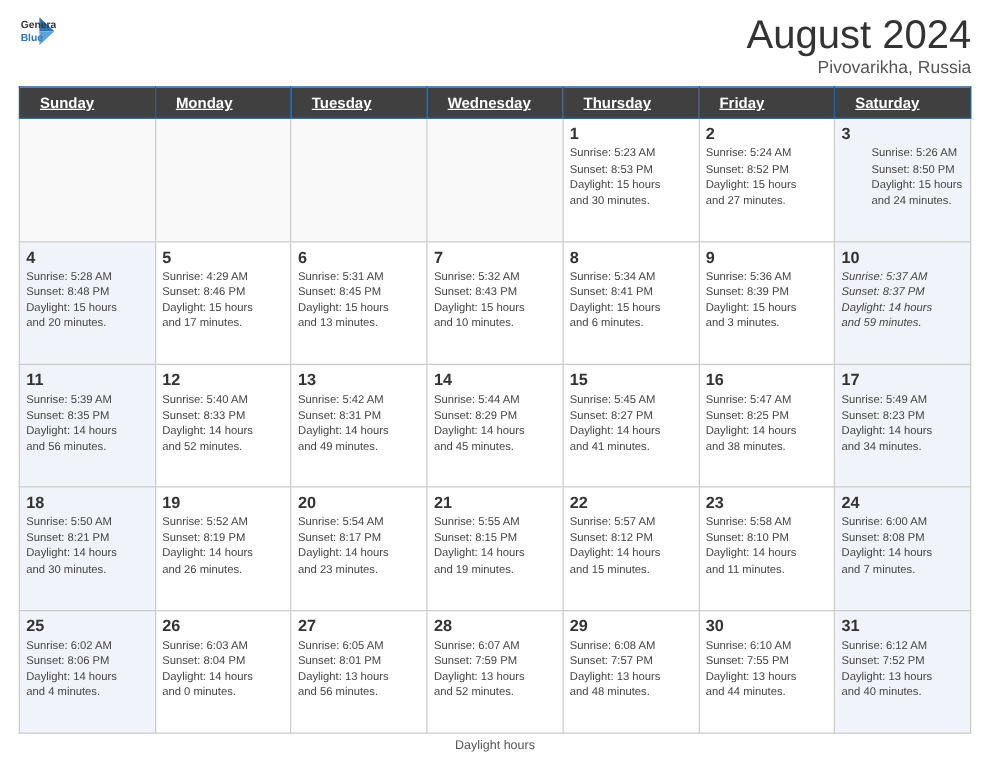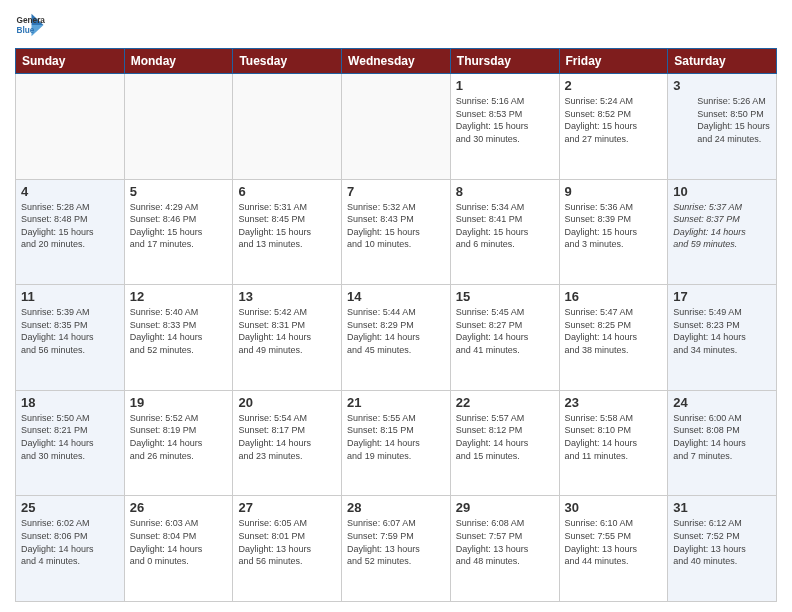--- a/index.html
+++ b/index.html
@@ -46,26 +46,27 @@
       color: #555;
     }
     .calendar {
       flex: 1;
       border: 1px solid #ccc;
       border-collapse: collapse;
       width: 100%;
       table-layout: fixed;
     }
     .calendar th {
-      background-color: #7f1d1d;
+      background-color: #404040;
       color: #fff;
       text-align: left;
-      padding: 5px 6px;
+      padding: 5px 16px;
       font-size: 12px;
       border: 1px solid #2060a0;
+      text-decoration: underline;
     }
     .calendar td {
       border: 1px solid #ccc;
       vertical-align: top;
       padding: 4px 5px;
       font-size: 9.5px;
       color: #333;
       height: 82px;
     }
     .calendar td.empty {
@@ -99,20 +100,24 @@
 <div class="page">
   <div class="header">
     <div class="logo">
       <svg class="logo-icon" viewBox="0 0 40 40">
         <polygon points="22,5 38,20 22,20" fill="#2e75b6"></polygon>
         <polygon points="22,20 38,20 22,35" fill="#5ba3d9"></polygon>
         <text x="2" y="17" font-size="11" font-weight="bold" fill="#333" font-family="Arial">General</text>
         <text x="2" y="30" font-size="11" font-weight="bold" fill="#2e75b6" font-family="Arial">Blue</text>
       </svg>
     </div>
+    <div class="title-block">
+      <div class="month-year">August 2024</div>
+      <div class="location">Pivovarikha, Russia</div>
+    </div>
   </div>
 
   <table class="calendar">
     <thead>
       <tr id="days-header">
           <th>Sunday</th>
           <th>Monday</th>
           <th>Tuesday</th>
           <th>Wednesday</th>
           <th>Thursday</th>
@@ -121,21 +126,21 @@
         </tr>
     </thead>
     <tbody id="calendar-body">
         <tr>
           <td class="empty"></td>
           <td class="empty"></td>
           <td class="empty"></td>
           <td class="empty"></td>
           <td>
             <span class="day-num">1</span>
-            <div class="day-detail" style="white-space: pre-line;">Sunrise: 5:16 AM
+            <div class="day-detail" style="white-space: pre-line;">Sunrise: 5:23 AM
 Sunset: 8:53 PM
 Daylight: 15 hours
 and 30 minutes.</div>
           </td>
           <td>
             <span class="day-num">2</span>
             <div class="day-detail" style="white-space: pre-line;">Sunrise: 5:24 AM
 Sunset: 8:52 PM
 Daylight: 15 hours
 and 27 minutes.</div>
@@ -348,13 +353,14 @@
             <span class="day-num">31</span>
             <div class="day-detail" style="white-space: pre-line;">Sunrise: 6:12 AM
 Sunset: 7:52 PM
 Daylight: 13 hours
 and 40 minutes.</div>
           </td>
         </tr>
       </tbody>
   </table>
 
+  <div class="footer-note">Daylight hours</div>
 </div>
 
 </body></html>

